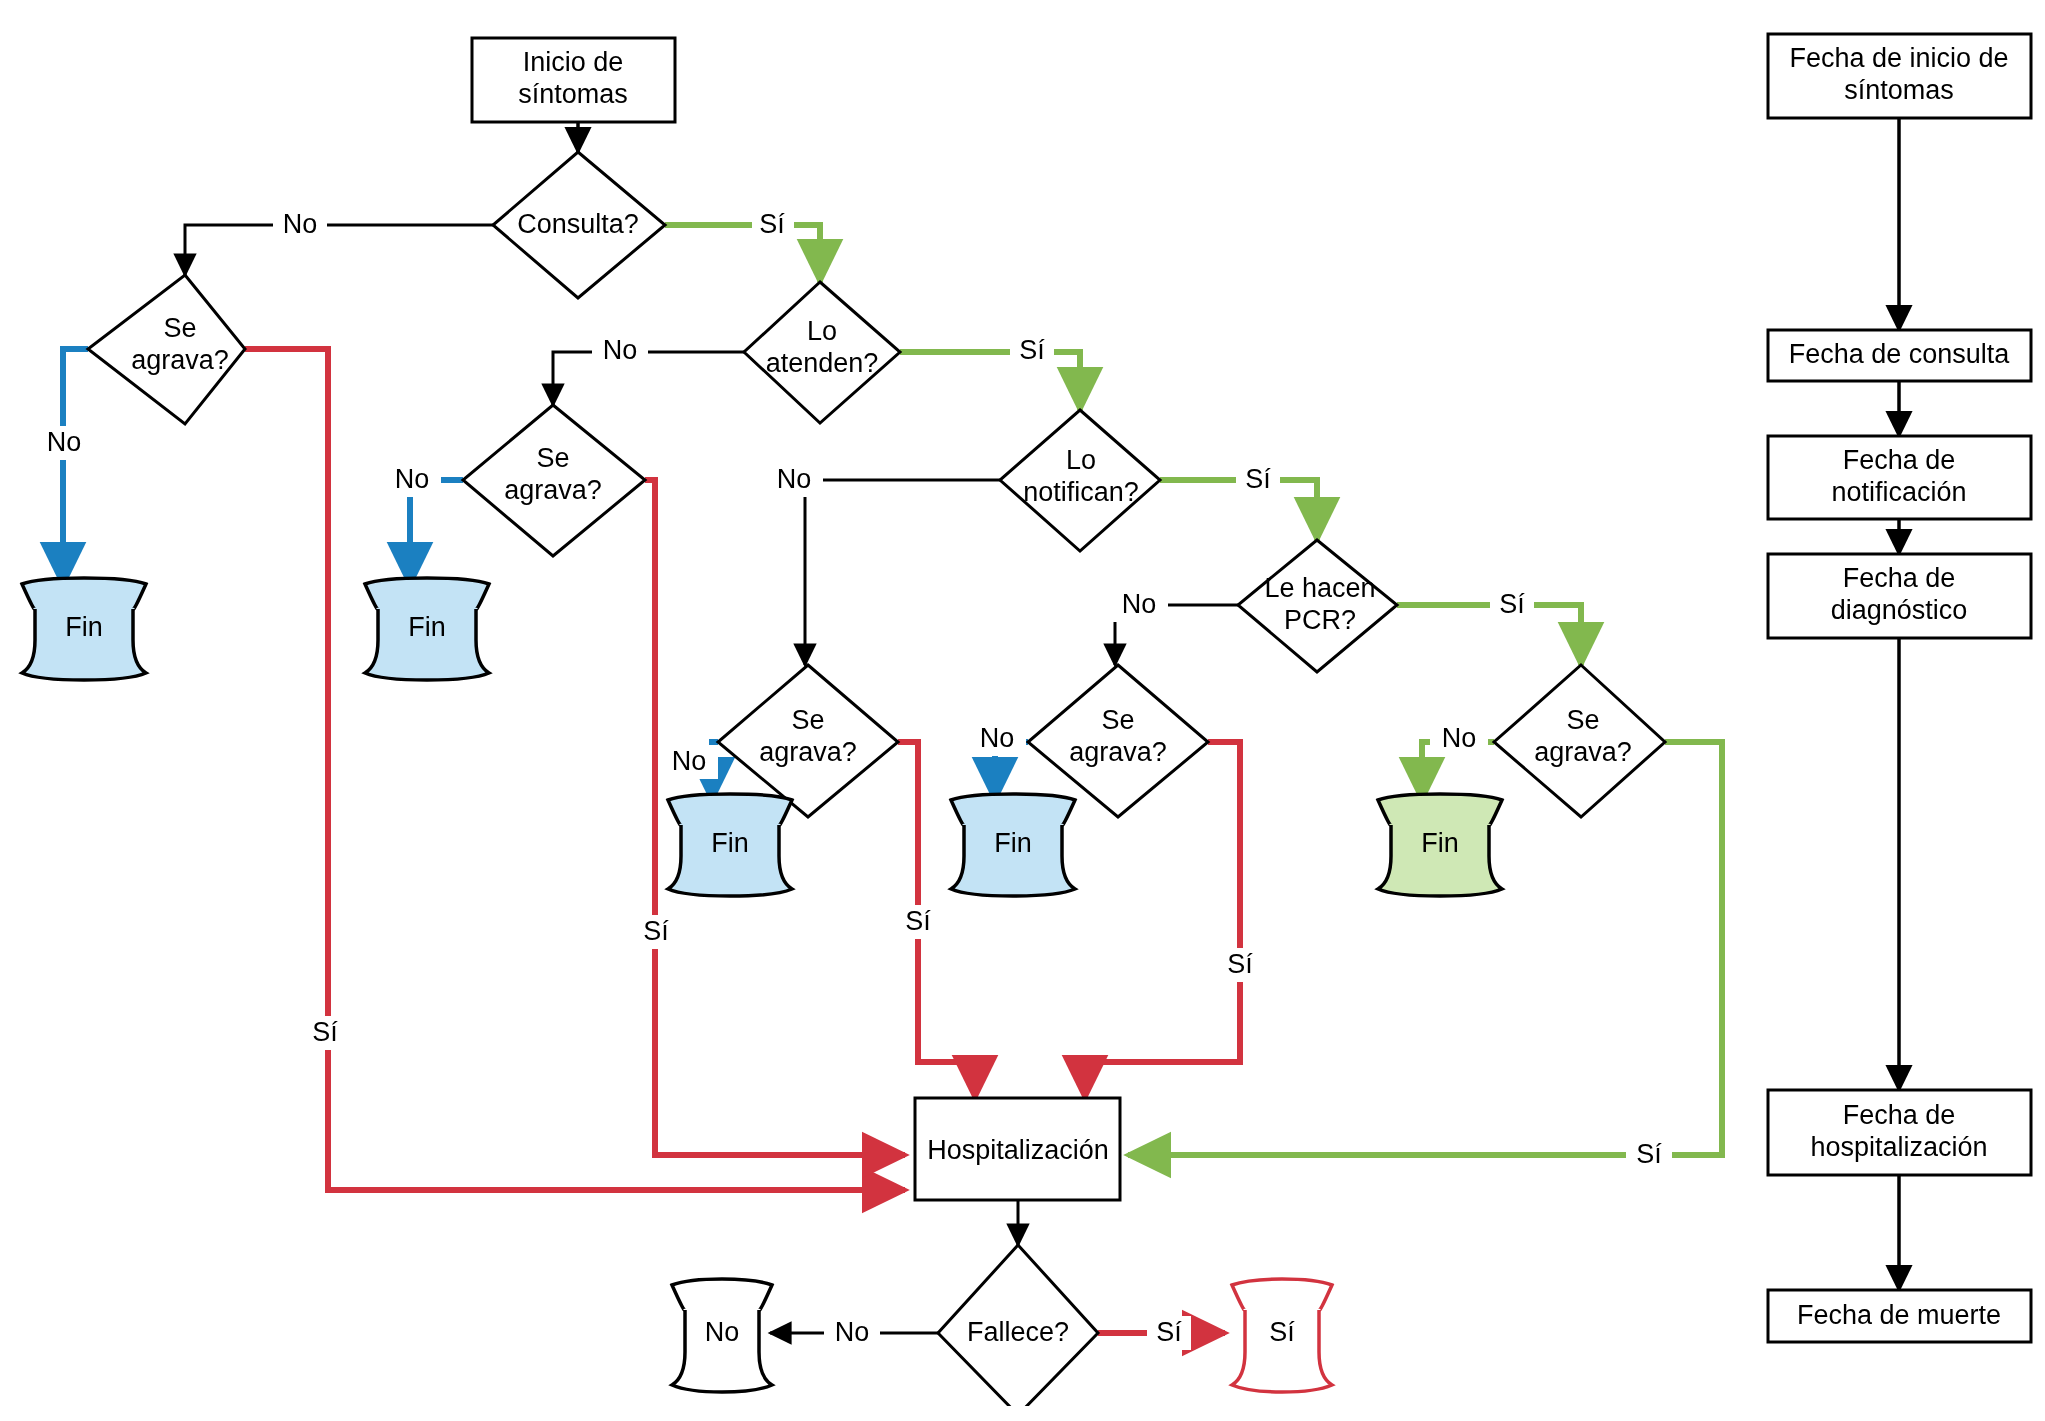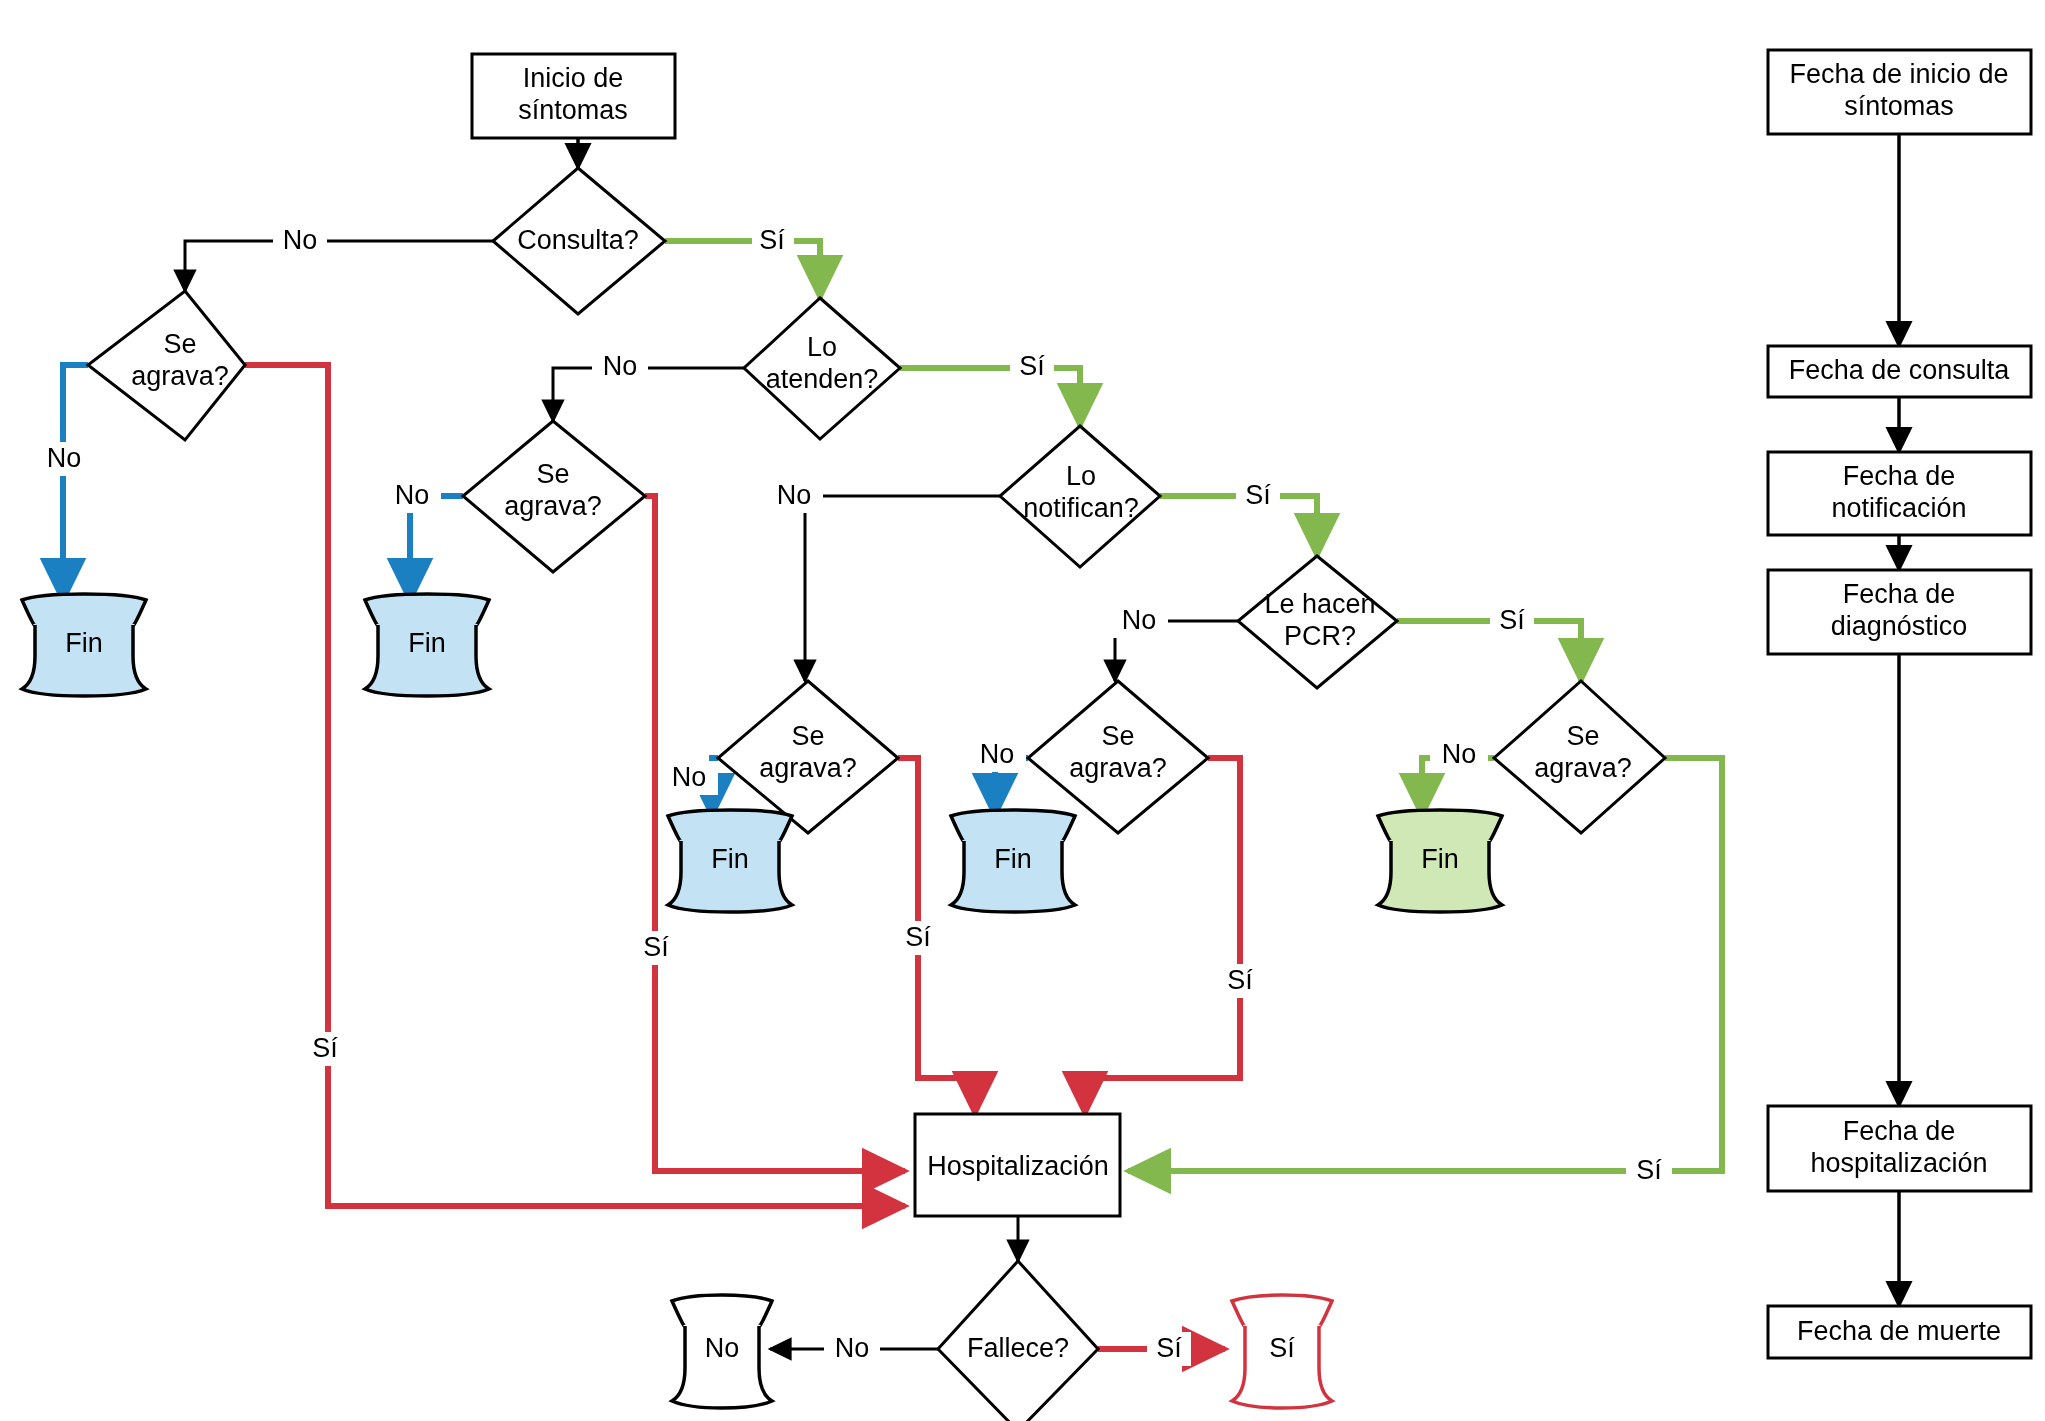--- a/index.html
+++ b/index.html
@@ -9,21 +9,20 @@
   }
   body {
     font-family: "Liberation Sans", sans-serif;
   }
   #stage {
     position: relative;
     width: 2045px;
     height: 1406px;
     background: #ffffff;
     overflow: hidden;
-    margin-top: 16px;
   }
   #stage svg {
     position: absolute;
     top: 0;
     left: 0;
   }
   .node-text {
     font-family: "Liberation Sans", sans-serif;
     font-size: 27px;
     fill: #000000;

